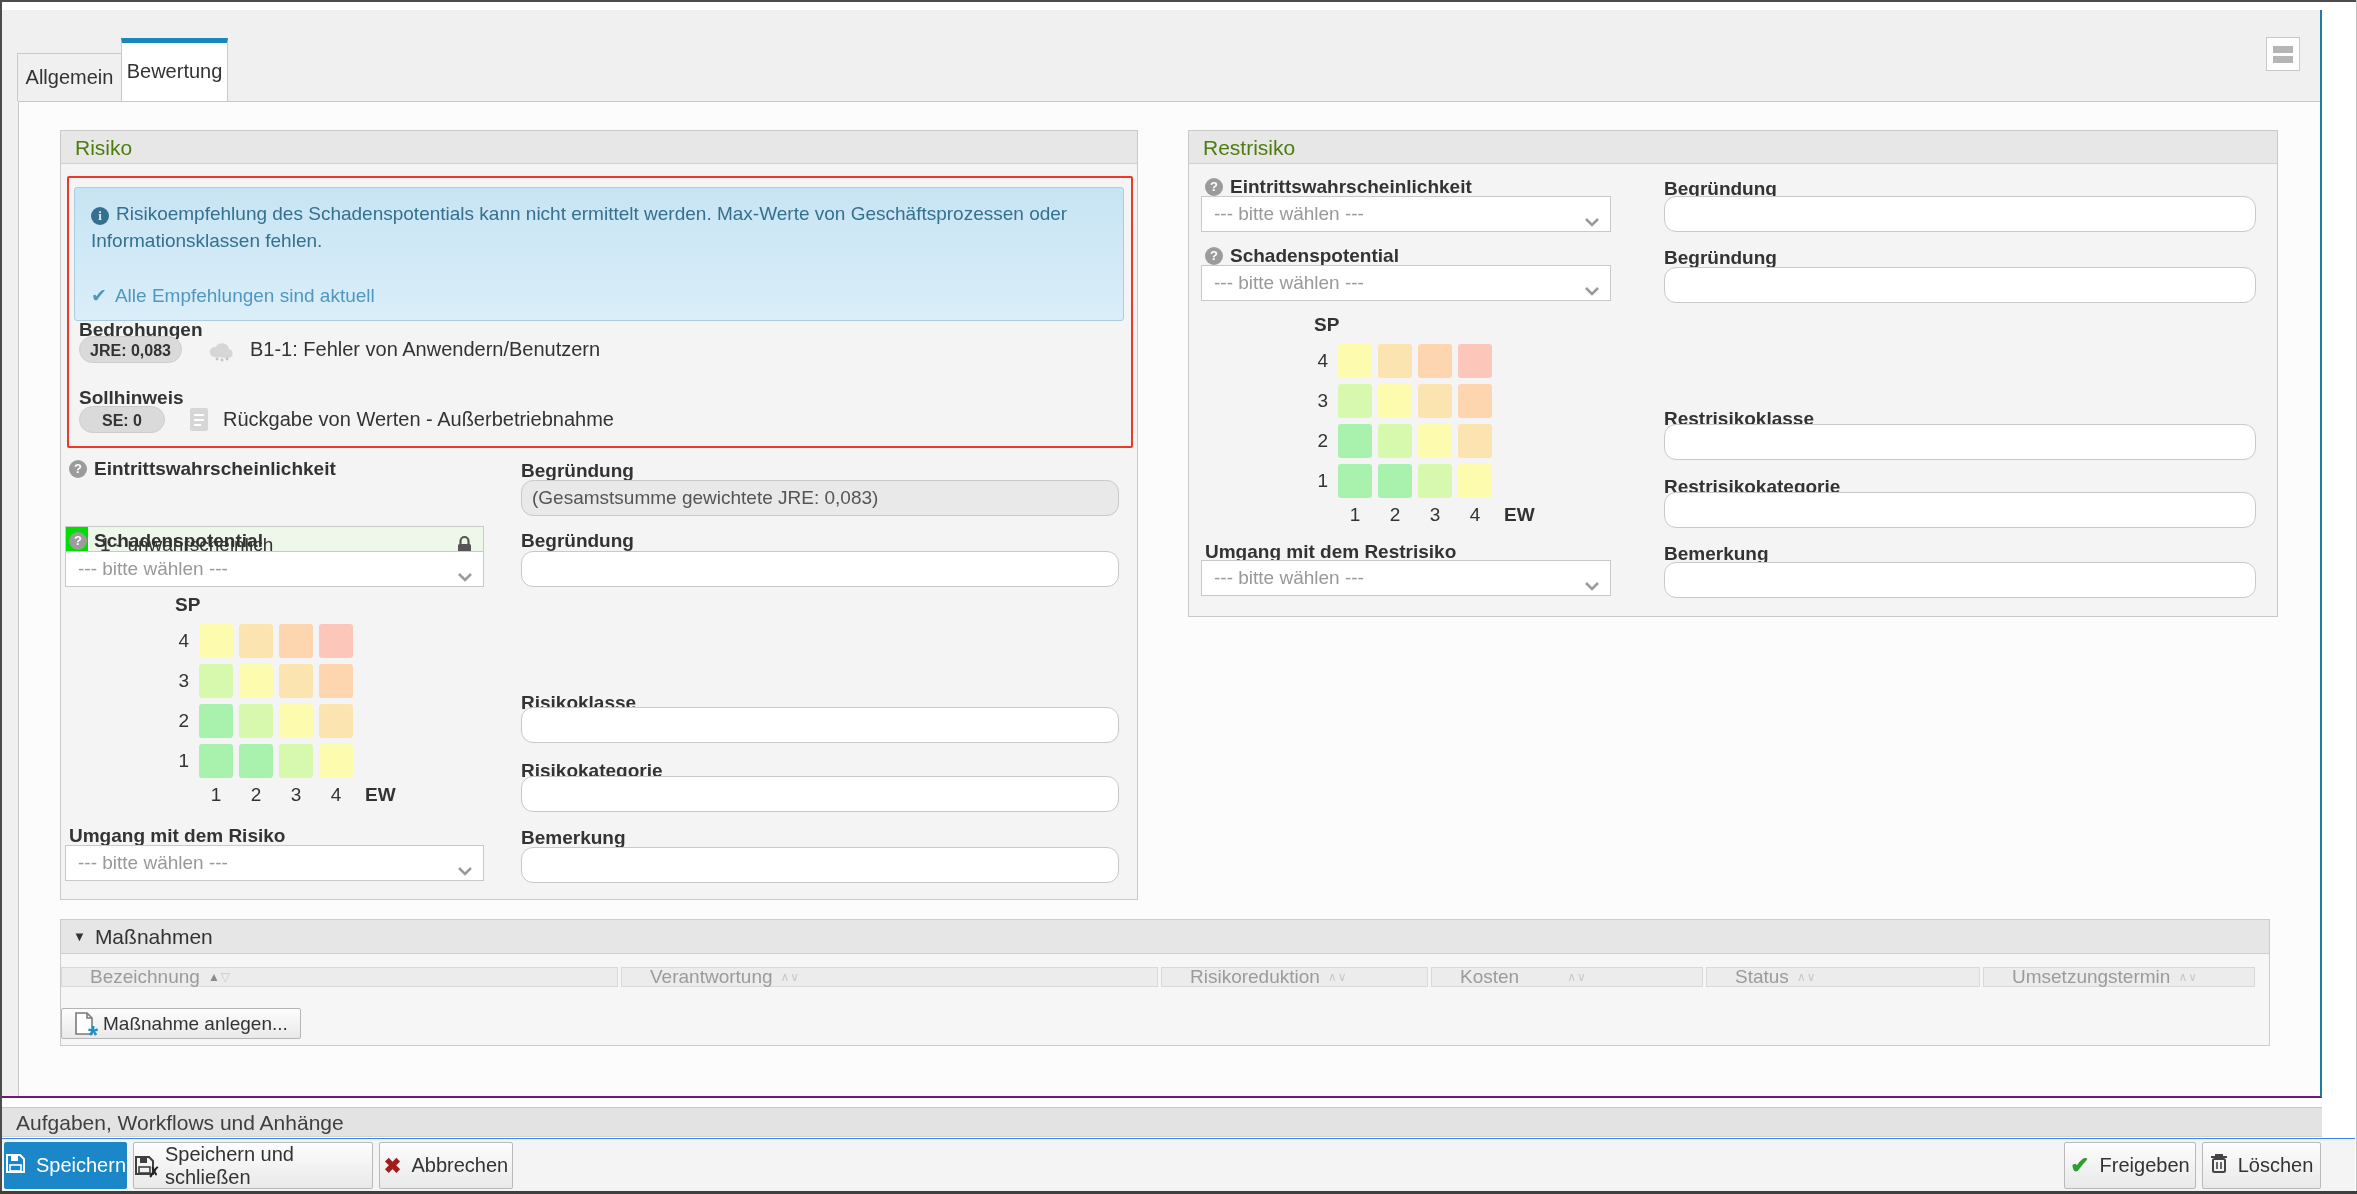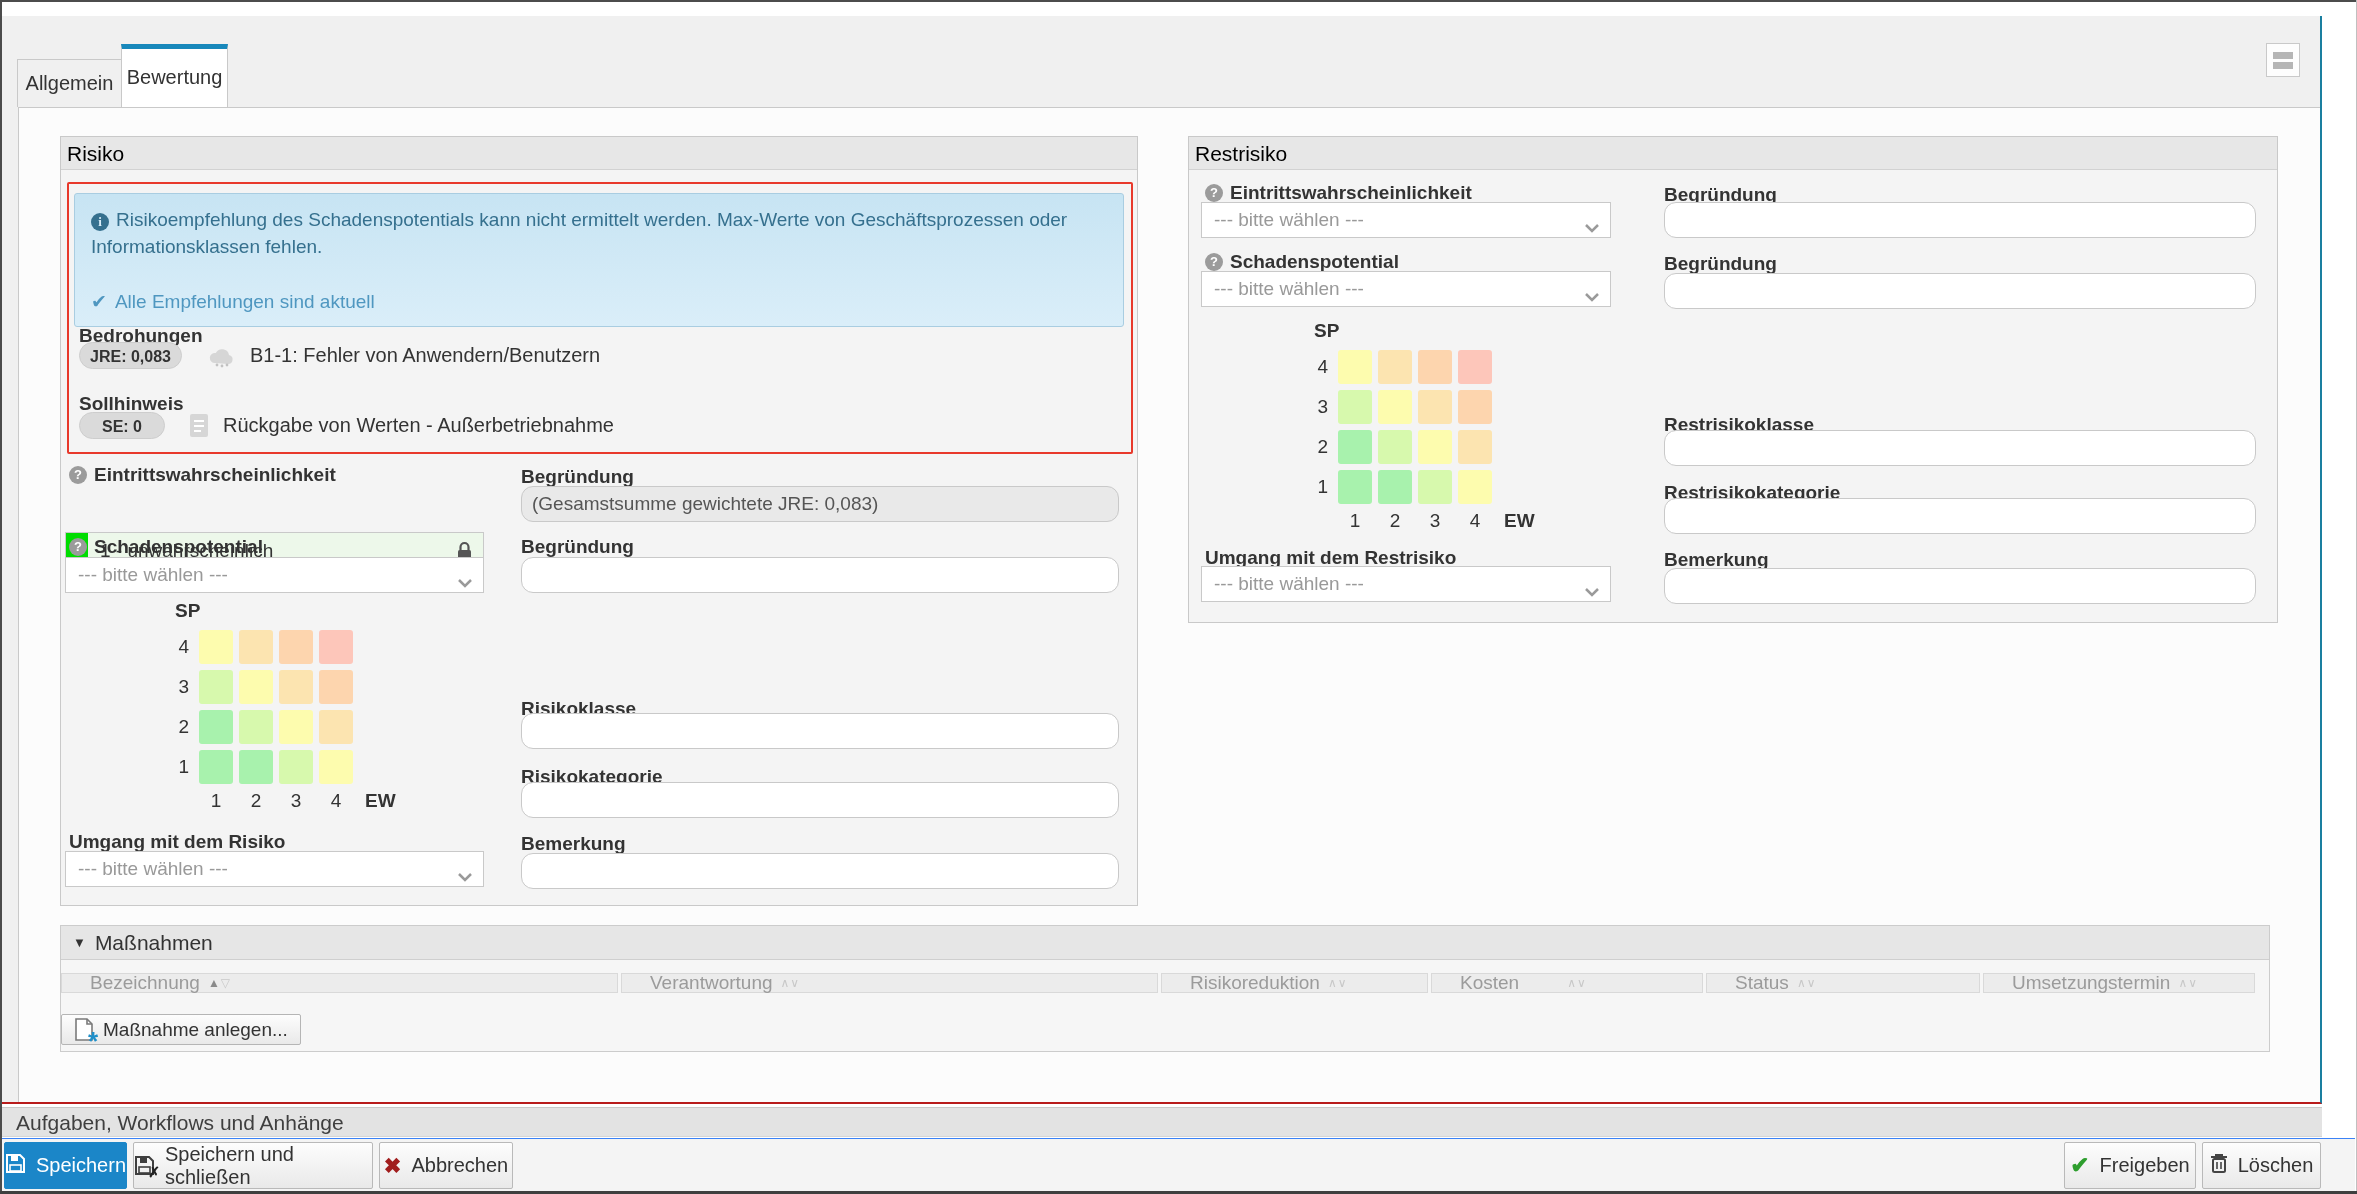--- a/index.html
+++ b/index.html
@@ -12,23 +12,23 @@
     overflow: hidden;
   }
   
   .frame-top    { position:absolute; left:0; top:0; width:2357px; height:2px; background:#4c4c4c; z-index:50; }
   .frame-left   { position:absolute; left:0; top:0; width:2px; height:1194px; background:#4c4c4c; z-index:50; }
   .frame-bottom { position:absolute; left:0; top:1191px; width:2357px; height:3px; background:#3f3f3f; z-index:50; }
   .frame-right  { position:absolute; right:0; top:0; width:1px; height:1194px; background:#c0c0c0; z-index:50; }
 
   
   .workspace {
-    position:absolute; left:2px; top:16px; width:2320px; height:1088px;
+    position:absolute; left:2px; top:10px; width:2320px; height:1088px;
     background:#f0f0f0;
-    border-right:2px solid #1a7fa0; border-bottom:2px solid #b91c1c;
+    border-right:2px solid #1a7fa0; border-bottom:2px solid #701a75;
   }
   .tab { position:absolute; font-size:20px; color:#333; text-align:center; cursor:default; }
   .tab.inactive {
     left:15px; top:43px; width:105px; height:48px; line-height:46px;
     background:#f0f0f0; border:1px solid #c9c9c9; border-bottom:none;
   }
   .tab.active {
     left:119px; top:28px; width:107px; height:63px; line-height:56px;
     background:#ffffff; border:1px solid #c9c9c9; border-bottom:none;
     border-top:5px solid #1888bb; z-index:5;
@@ -42,21 +42,21 @@
 
   .tab-panel {
     position:absolute; left:16px; top:91px; right:0; bottom:0;
     background:#fcfcfc; border-top:1px solid #c9c9c9; border-left:1px solid #c9c9c9;
   }
 
   
   .panel { position:absolute; background:#f4f4f4; border:1px solid #c9c9c9; }
   .panel-h {
     height:33px; line-height:33px; background:#e7e7e7; border-bottom:1px solid #d2d2d2;
-    padding-left:6px; font-size:21px; color:#000000;
+    padding-left:14px; font-size:21px; color:#4d7c0f;
   }
   .panel-b { position:relative; }
 
   .lbl { position:absolute; font-size:19px; font-weight:bold; color:#333; white-space:nowrap; display:flex; align-items:center; }
   .help-icon {
     display:inline-block; width:18px; height:18px; border-radius:50%;
     background:#9b9b9b; color:#fff; font-size:13px; font-weight:bold;
     text-align:center; line-height:18px; margin-right:7px; flex:0 0 auto;
   }
 

